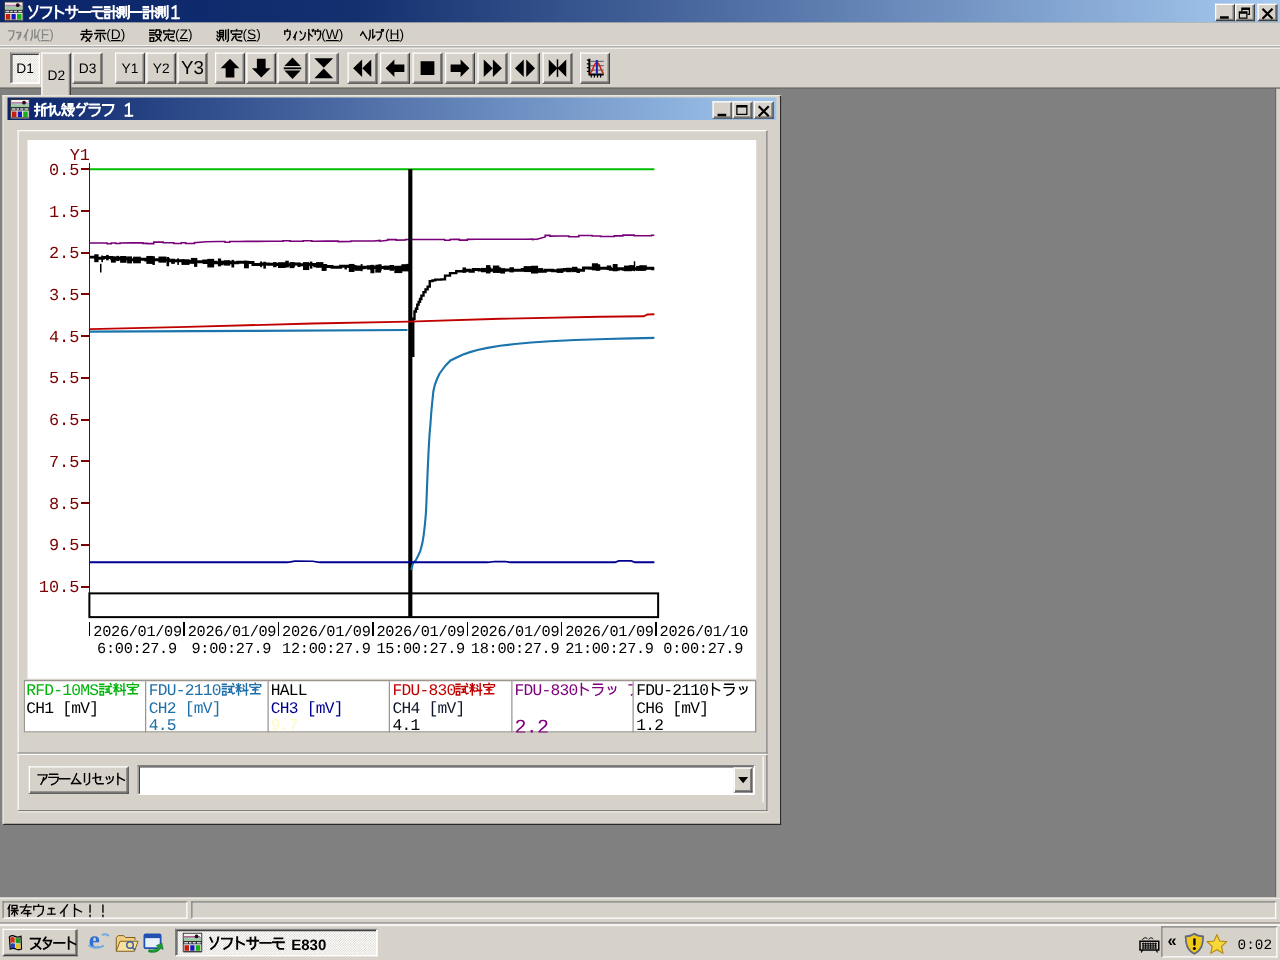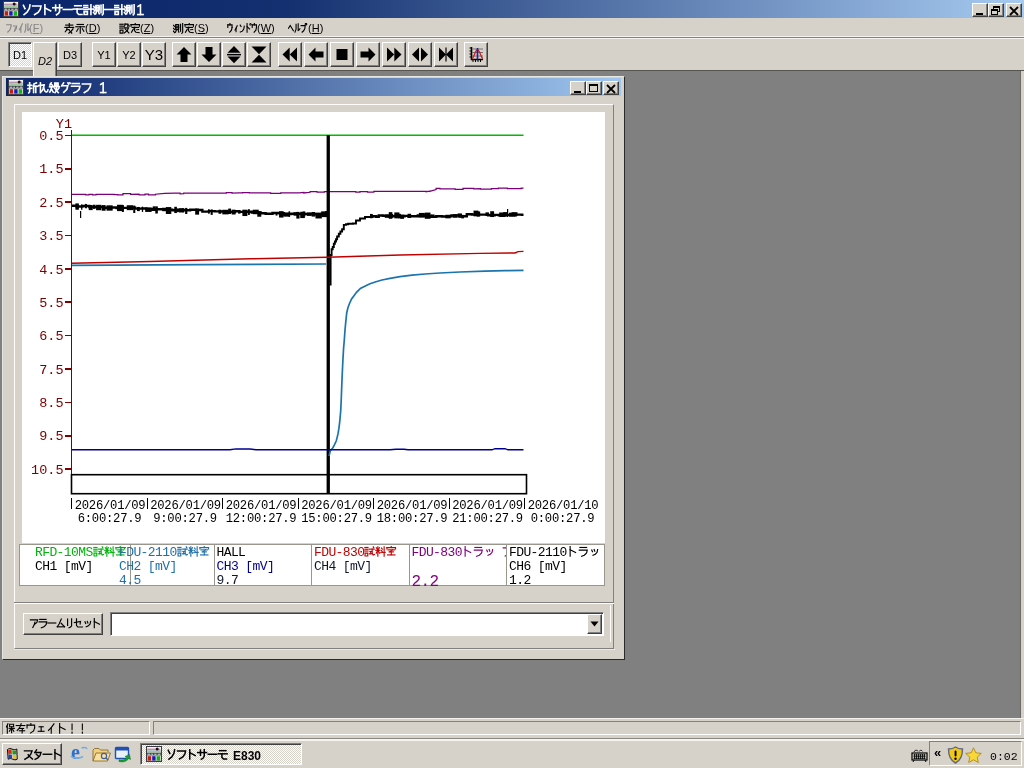--- a/index.html
+++ b/index.html
@@ -178,21 +178,21 @@
     <polyline points="8.07,1.33 8.07,6.08 7.01,9.12" fill="none" stroke="#000" stroke-width="1.10" stroke-linecap="square" stroke-linejoin="miter"></polyline>
     <polyline points="10.19,0.76 10.19,7.41 10.78,7.22 11.95,5.70" fill="none" stroke="#000" stroke-width="1.10" stroke-linecap="square" stroke-linejoin="miter"></polyline>
     <polyline points="13.07,2.66 17.19,2.66 16.84,5.51 15.66,7.79 14.13,9.12" fill="none" stroke="#000" stroke-width="1.10" stroke-linecap="square" stroke-linejoin="miter"></polyline>
     <circle cx="17.96" cy="1.23" r="0.81" fill="none" stroke="#000" stroke-width="1.10"></circle>
   </svg>
 <span style="position:absolute;left:308px;top:21.5px;font-size:11px;color:#000">(<u>H</u>)</span>
 <div style="left:0;top:38px;width:1024px;height:33px;background:#d6d2ca;border-top:1px solid #f6f4f0;border-bottom:1px solid #55544f"></div>
 <div class="sunk dither" style="left:8px;top:42px;width:24px;height:25px;">
     <div style="left:0;top:0;width:100%;height:100%;display:flex;align-items:center;justify-content:center;font-size:11px;color:#000;position:absolute">D1</div>
   </div>
-<div class="raised" style="left:33px;top:42px;width:24px;height:38px;font-style:italic;">
+<div class="raised" style="left:33px;top:42px;width:24px;height:38px;">
     <div style="left:0;top:0;width:100%;height:100%;display:flex;align-items:center;justify-content:center;font-size:11px;color:#000;position:absolute">D2</div>
   </div>
 <div class="raised" style="left:58px;top:42px;width:24px;height:25px;">
     <div style="left:0;top:0;width:100%;height:100%;display:flex;align-items:center;justify-content:center;font-size:11px;color:#000;position:absolute">D3</div>
   </div>
 <div class="raised" style="left:92px;top:42px;width:24px;height:25px;">
     <div style="left:0;top:0;width:100%;height:100%;display:flex;align-items:center;justify-content:center;font-size:11px;color:#000;position:absolute">Y1</div>
   </div>
 <div class="raised" style="left:117px;top:42px;width:24px;height:25px;">
     <div style="left:0;top:0;width:100%;height:100%;display:flex;align-items:center;justify-content:center;font-size:11px;color:#000;position:absolute">Y2</div>
@@ -479,21 +479,21 @@
     <rect x="489.53" y="100.20" width="5.96" height="3.88" fill="#000"></rect>
     <rect x="485" y="97" width="1.2" height="8" fill="#000"></rect>
     <rect x="58" y="99" width="1.2" height="7" fill="#000"></rect>
     <rect x="304.6" y="23.3" width="3.3" height="358.1" fill="#000"></rect>
     <polyline points="50.00,151.30 128.00,149.50 228.00,146.80 305.00,145.30 378.00,143.00 458.00,141.40 493.00,141.00 496.00,139.60 501.50,139.40" fill="none" stroke="#c00000" stroke-width="1.45" opacity="1.0"></polyline>
     <polyline points="50.00,153.30 178.00,152.70 304.00,152.00" fill="none" stroke="#1b74ac" stroke-width="1.70" opacity="1.0"></polyline>
     <polyline points="307.00,344.00 308.00,340.00 308.70,338.00 310.50,336.50 312.40,332.80 314.20,329.00 315.10,325.60 316.00,321.90 316.90,316.40 317.80,309.00 318.70,299.00 319.10,291.00 319.60,278.00 320.20,263.00 320.90,248.00 321.60,236.00 322.30,228.00 323.00,218.00 323.80,209.60 324.70,201.00 326.00,195.50 327.70,191.00 329.60,187.00 331.60,184.20 334.50,180.30 338.40,176.40 343.30,174.00 348.00,171.80 354.00,169.70 360.00,168.00 368.00,166.30 378.00,164.60 390.00,163.20 403.00,162.00 418.00,161.00 438.00,160.00 463.00,159.20 483.00,158.70 501.50,158.30" fill="none" stroke="#1b74ac" stroke-width="1.70" opacity="1.0"></polyline>
     <polyline points="50.00,337.80 208.00,337.80 214.00,336.90 228.00,337.00 234.00,337.80 368.00,337.80 374.00,337.20 382.00,337.20 386.00,337.80 470.00,337.80 473.00,336.70 483.00,336.70 486.00,337.80 501.50,337.80" fill="none" stroke="#000090" stroke-width="1.40" opacity="1.0"></polyline>
   </svg>
 <div style="left:19px;top:544px;width:586px;height:42px;background:#fff;border:1px solid #9a968e"></div>
-<div style="left:33px;top:544.5px;width:97.5px;height:41px;border-right:1px solid #9a968e;overflow:hidden">
+<div style="left:19px;top:544.5px;width:97.5px;height:41px;border-right:1px solid #9a968e;overflow:hidden">
 <span class="mono" style="position:absolute;left:2px;top:0px;font-size:13px;color:#00b40a;letter-spacing:-0.6px">RFD-10MS</span>
 <svg style="position:absolute;left:59.6px;top:1.5px;opacity:1.0" width="35" height="12" viewBox="0 0 35 12">
       <polyline points="0.84,1.47 3.99,1.47" fill="none" stroke="#00b40a" stroke-width="1.15" stroke-linecap="square" stroke-linejoin="miter"></polyline>
       <polyline points="0.84,3.26 3.99,3.26" fill="none" stroke="#00b40a" stroke-width="1.15" stroke-linecap="square" stroke-linejoin="miter"></polyline>
       <polyline points="0.84,5.04 3.99,5.04" fill="none" stroke="#00b40a" stroke-width="1.15" stroke-linecap="square" stroke-linejoin="miter"></polyline>
       <polyline points="1.05,7.14 3.78,7.14 3.78,9.97 1.05,9.97 1.05,7.14" fill="none" stroke="#00b40a" stroke-width="1.15" stroke-linecap="square" stroke-linejoin="miter"></polyline>
       <polyline points="5.25,3.15 10.19,3.15" fill="none" stroke="#00b40a" stroke-width="1.15" stroke-linecap="square" stroke-linejoin="miter"></polyline>
       <polyline points="9.24,0.84 9.87,1.89" fill="none" stroke="#00b40a" stroke-width="1.15" stroke-linecap="square" stroke-linejoin="miter"></polyline>
       <polyline points="5.88,5.46 7.56,5.46" fill="none" stroke="#00b40a" stroke-width="1.15" stroke-linecap="square" stroke-linejoin="miter"></polyline>
       <polyline points="6.72,5.46 6.72,7.77" fill="none" stroke="#00b40a" stroke-width="1.15" stroke-linecap="square" stroke-linejoin="miter"></polyline>
@@ -552,21 +552,21 @@
       <polyline points="25.15,5.88 29.35,5.88" fill="none" stroke="#1f6fa8" stroke-width="1.15" stroke-linecap="square" stroke-linejoin="miter"></polyline>
       <polyline points="27.25,5.88 27.25,8.72" fill="none" stroke="#1f6fa8" stroke-width="1.15" stroke-linecap="square" stroke-linejoin="miter"></polyline>
       <polyline points="23.57,8.93 30.93,8.93" fill="none" stroke="#1f6fa8" stroke-width="1.15" stroke-linecap="square" stroke-linejoin="miter"></polyline>
     </svg>
 <span class="mono" style="position:absolute;left:2px;top:14.5px;font-size:13px;color:#1f6fa8;letter-spacing:-0.6px">CH2 [mV]</span>
 <span class="mono" style="position:absolute;left:2px;top:28px;font-size:13px;color:#1f6fa8;letter-spacing:-0.6px">4.5</span>
 </div>
 <div style="left:214.5px;top:544.5px;width:97.5px;height:41px;border-right:1px solid #9a968e;overflow:hidden">
 <span class="mono" style="position:absolute;left:2px;top:0px;font-size:13px;color:#000000;letter-spacing:-0.6px">HALL</span>
 <span class="mono" style="position:absolute;left:2px;top:14.5px;font-size:13px;color:#000090;letter-spacing:-0.6px">CH3 [mV]</span>
-<span class="mono" style="position:absolute;left:2px;top:28px;font-size:13px;color:#0f172a;letter-spacing:-0.6px">9.7</span>
+<span class="mono" style="position:absolute;left:2px;top:28px;font-size:13px;color:#fef9c3;letter-spacing:-0.6px">9.7</span>
 </div>
 <div style="left:312.0px;top:544.5px;width:97.5px;height:41px;border-right:1px solid #9a968e;overflow:hidden">
 <span class="mono" style="position:absolute;left:2px;top:0px;font-size:13px;color:#c00000;letter-spacing:-0.6px">FDU-830</span>
 <svg style="position:absolute;left:52.4px;top:1.5px;opacity:1.0" width="35" height="12" viewBox="0 0 35 12">
       <polyline points="0.84,1.47 3.99,1.47" fill="none" stroke="#c00000" stroke-width="1.15" stroke-linecap="square" stroke-linejoin="miter"></polyline>
       <polyline points="0.84,3.26 3.99,3.26" fill="none" stroke="#c00000" stroke-width="1.15" stroke-linecap="square" stroke-linejoin="miter"></polyline>
       <polyline points="0.84,5.04 3.99,5.04" fill="none" stroke="#c00000" stroke-width="1.15" stroke-linecap="square" stroke-linejoin="miter"></polyline>
       <polyline points="1.05,7.14 3.78,7.14 3.78,9.97 1.05,9.97 1.05,7.14" fill="none" stroke="#c00000" stroke-width="1.15" stroke-linecap="square" stroke-linejoin="miter"></polyline>
       <polyline points="5.25,3.15 10.19,3.15" fill="none" stroke="#c00000" stroke-width="1.15" stroke-linecap="square" stroke-linejoin="miter"></polyline>
       <polyline points="9.24,0.84 9.87,1.89" fill="none" stroke="#c00000" stroke-width="1.15" stroke-linecap="square" stroke-linejoin="miter"></polyline>
@@ -587,21 +587,21 @@
       <polyline points="27.25,0.21 27.25,1.26" fill="none" stroke="#c00000" stroke-width="1.15" stroke-linecap="square" stroke-linejoin="miter"></polyline>
       <polyline points="22.95,1.68 22.95,2.94" fill="none" stroke="#c00000" stroke-width="1.15" stroke-linecap="square" stroke-linejoin="miter"></polyline>
       <polyline points="22.95,1.68 31.55,1.68 31.55,2.94" fill="none" stroke="#c00000" stroke-width="1.15" stroke-linecap="square" stroke-linejoin="miter"></polyline>
       <polyline points="24.00,3.89 30.51,3.89" fill="none" stroke="#c00000" stroke-width="1.15" stroke-linecap="square" stroke-linejoin="miter"></polyline>
       <polyline points="28.41,3.89 25.89,5.78" fill="none" stroke="#c00000" stroke-width="1.15" stroke-linecap="square" stroke-linejoin="miter"></polyline>
       <polyline points="25.15,5.88 29.35,5.88" fill="none" stroke="#c00000" stroke-width="1.15" stroke-linecap="square" stroke-linejoin="miter"></polyline>
       <polyline points="27.25,5.88 27.25,8.72" fill="none" stroke="#c00000" stroke-width="1.15" stroke-linecap="square" stroke-linejoin="miter"></polyline>
       <polyline points="23.57,8.93 30.93,8.93" fill="none" stroke="#c00000" stroke-width="1.15" stroke-linecap="square" stroke-linejoin="miter"></polyline>
     </svg>
 <span class="mono" style="position:absolute;left:2px;top:14.5px;font-size:13px;color:#0f172a;letter-spacing:-0.6px">CH4 [mV]</span>
-<span class="mono" style="position:absolute;left:2px;top:28px;font-size:13px;color:#ffffff;letter-spacing:-0.6px">4.1</span>
+<span class="mono" style="position:absolute;left:2px;top:28px;font-size:13px;color:#000000;letter-spacing:-0.6px">4.1</span>
 </div>
 <div style="left:409.5px;top:544.5px;width:97.5px;height:41px;border-right:1px solid #9a968e;overflow:hidden">
 <span class="mono" style="position:absolute;left:2px;top:0px;font-size:13px;color:#800080;letter-spacing:-0.6px">FDU-830</span>
 <svg style="position:absolute;left:52.4px;top:1.5px;opacity:1.0" width="35" height="12" viewBox="0 0 35 12">
       <polyline points="3.15,0.63 3.15,10.08" fill="none" stroke="#800080" stroke-width="1.15" stroke-linecap="square" stroke-linejoin="miter"></polyline>
       <polyline points="3.15,3.78 8.61,6.51" fill="none" stroke="#800080" stroke-width="1.15" stroke-linecap="square" stroke-linejoin="miter"></polyline>
       <polyline points="12.89,1.47 19.61,1.47" fill="none" stroke="#800080" stroke-width="1.15" stroke-linecap="square" stroke-linejoin="miter"></polyline>
       <polyline points="12.26,4.09 20.24,4.09 19.61,6.93 17.30,9.24 14.57,10.29" fill="none" stroke="#800080" stroke-width="1.15" stroke-linecap="square" stroke-linejoin="miter"></polyline>
       <polyline points="24.73,3.99 25.46,5.67" fill="none" stroke="#800080" stroke-width="1.15" stroke-linecap="square" stroke-linejoin="miter"></polyline>
       <polyline points="27.14,3.57 27.77,5.25" fill="none" stroke="#800080" stroke-width="1.15" stroke-linecap="square" stroke-linejoin="miter"></polyline>

